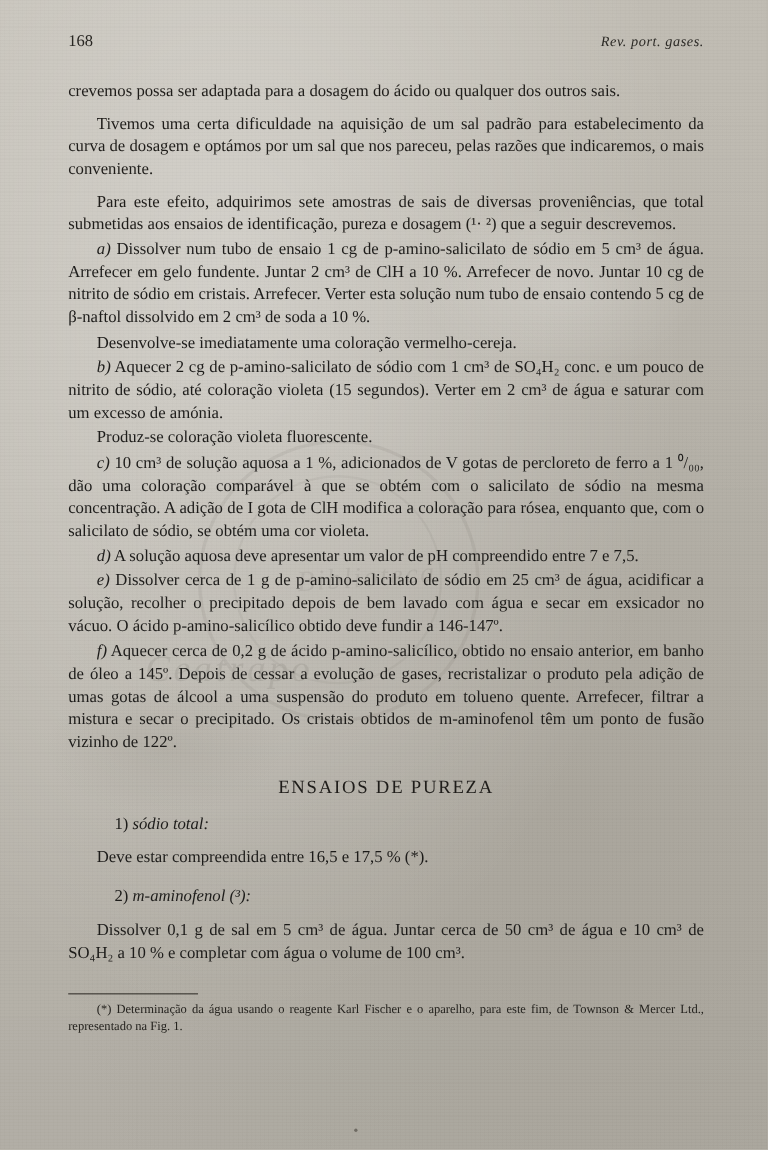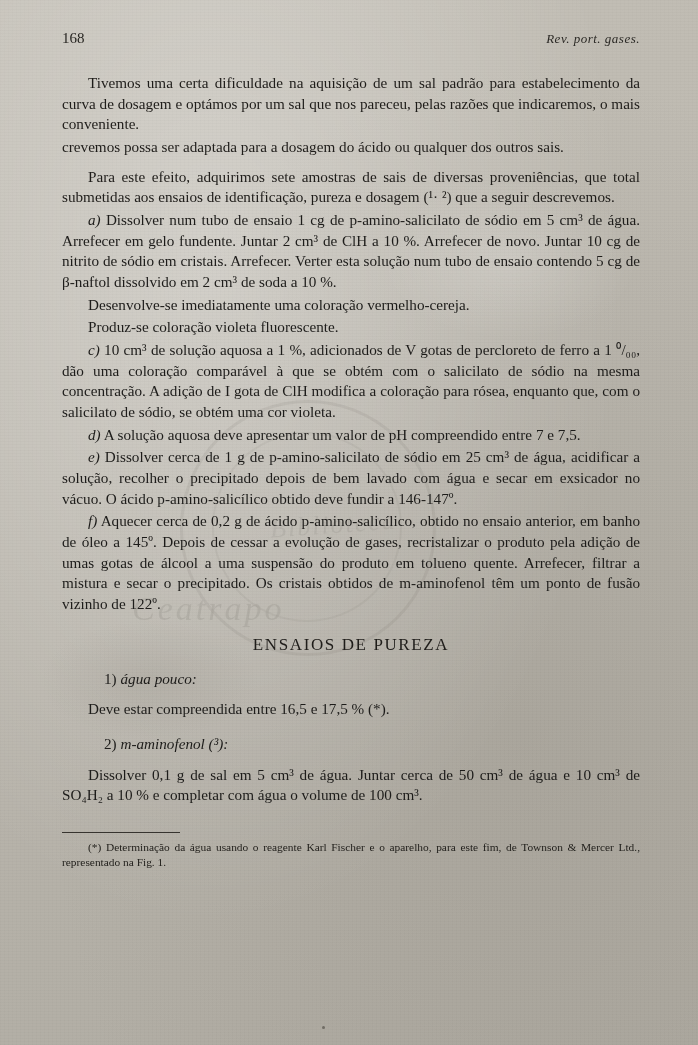--- a/index.html
+++ b/index.html
@@ -208,36 +208,37 @@
   <div class="smudge-a"></div>
   <div class="smudge-b"></div>
 
   <div class="content">
 
     <div class="header-row">
       <div class="folio">168</div>
       <div class="running-head">Rev. port. gases.</div>
     </div>
 
+    <p class="body">crevemos possa ser adaptada para a dosagem do ácido ou qualquer dos outros sais.</p>
     <p class="body indent spaced">Tivemos uma certa dificuldade na aquisição de um sal padrão para estabelecimento da curva de dosagem e optámos por um sal que nos pareceu, pelas razões que indicaremos, o mais conveniente.</p>
-    <p class="body">crevemos possa ser adaptada para a dosagem do ácido ou qualquer dos outros sais.</p>
     <p class="body indent spaced">Para este efeito, adquirimos sete amostras de sais de diversas proveniências, que total submetidas aos ensaios de identificação, pureza e dosagem (¹· ²) que a seguir descrevemos.</p>
 
 
     <p class="list-item"><span class="it">a)</span> <span>Dissolver num tubo de ensaio 1 cg de p-amino-salicilato de sódio em 5 cm³ de água. Arrefecer em gelo fundente. Juntar 2 cm³ de ClH a 10 %. Arrefecer de novo. Juntar 10 cg de nitrito de sódio em cristais. Arrefecer. Verter esta solução num tubo de ensaio contendo 5 cg de β-naftol dissolvido em 2 cm³ de soda a 10 %.</span></p>
     <p class="list-item"><span>Desenvolve-se imediatamente uma coloração vermelho-cereja.</span></p>
+    <p class="list-item"><span class="it">b)</span> <span>Aquecer 2 cg de p-amino-salicilato de sódio com 1 cm³ de SO₄H₂ conc. e um pouco de nitrito de sódio, até coloração violeta (15 segundos). Verter em 2 cm³ de água e saturar com um excesso de amónia.</span></p>
     <p class="list-item"><span>Produz-se coloração violeta fluorescente.</span></p>
     <p class="list-item"><span class="it">c)</span> <span>10 cm³ de solução aquosa a 1 %, adicionados de V gotas de percloreto de ferro a 1 ⁰/₀₀, dão uma coloração comparável à que se obtém com o salicilato de sódio na mesma concentração. A adição de I gota de ClH modifica a coloração para rósea, enquanto que, com o salicilato de sódio, se obtém uma cor violeta.</span></p>
     <p class="list-item"><span class="it">d)</span> <span>A solução aquosa deve apresentar um valor de pH compreendido entre 7 e 7,5.</span></p>
     <p class="list-item"><span class="it">e)</span> <span>Dissolver cerca de 1 g de p-amino-salicilato de sódio em 25 cm³ de água, acidificar a solução, recolher o precipitado depois de bem lavado com água e secar em exsicador no vácuo. O ácido p-amino-salicílico obtido deve fundir a 146-147º.</span></p>
     <p class="list-item"><span class="it">f)</span> <span>Aquecer cerca de 0,2 g de ácido p-amino-salicílico, obtido no ensaio anterior, em banho de óleo a 145º. Depois de cessar a evolução de gases, recristalizar o produto pela adição de umas gotas de álcool a uma suspensão do produto em tolueno quente. Arrefecer, filtrar a mistura e secar o precipitado. Os cristais obtidos de m-aminofenol têm um ponto de fusão vizinho de 122º.</span></p>
 
     <h2 class="section section2">ENSAIOS DE PUREZA</h2>
 
-    <p class="purity-item"><span>1)</span> <span class="it">água pouco:</span></p>
+    <p class="purity-item"><span>1)</span> <span class="it">sódio total:</span></p>
     <p class="purity-text">Deve estar compreendida entre 16,5 e 17,5 % (*).</p>
 
     <p class="purity-item"><span>2)</span> <span class="it">m-aminofenol (³):</span></p>
     <p class="purity-text">Dissolver 0,1 g de sal em 5 cm³ de água. Juntar cerca de 50 cm³ de água e 10 cm³ de SO₄H₂ a 10 % e completar com água o volume de 100 cm³.</p>
 
     <div class="footnote-rule"></div>
     <p class="footnote">(*) Determinação da água usando o reagente Karl Fischer e o aparelho, para este fim, de Townson &amp; Mercer Ltd., representado na Fig. 1.</p>
 
   </div>
 

